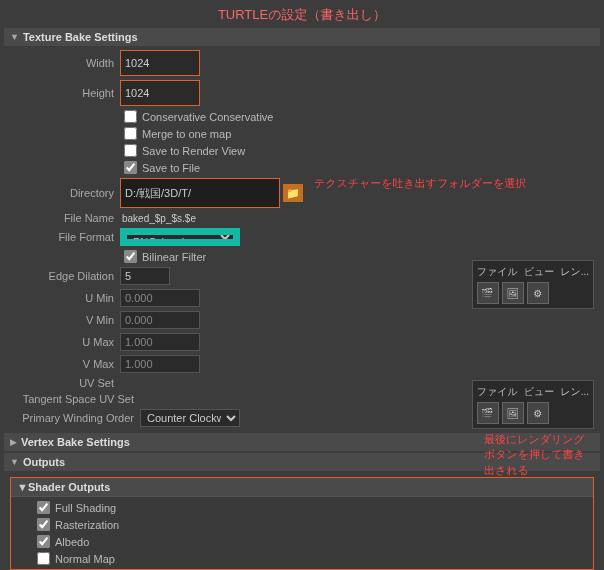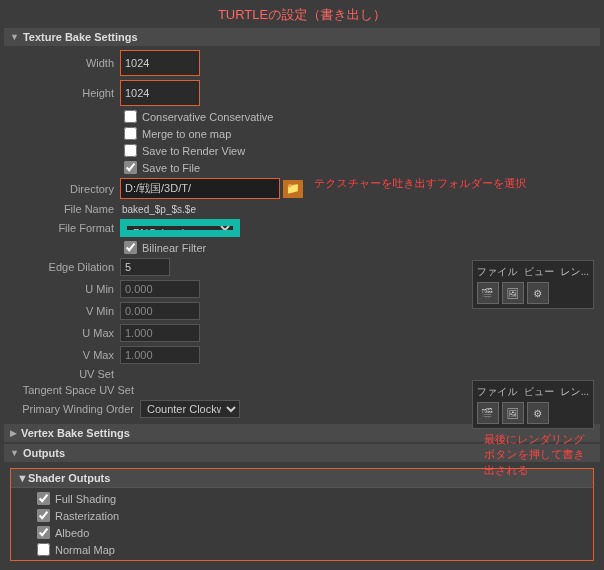--- a/index.html
+++ b/index.html
@@ -78,21 +78,21 @@
     .dir-row {
       display: flex;
       align-items: center;
       padding: 2px 6px;
     }
     .dir-input {
       background: #1e1e1e;
       border: 1px solid #e06030;
       color: #cccccc;
       font-size: 11px;
-      height: 21px;
+      height: 30px;
       padding: 0 4px;
       outline: none;
       width: 160px;
     }
     .folder-btn {
       background: #c07020;
       border: none;
       width: 20px;
       height: 18px;
       margin-left: 3px;

